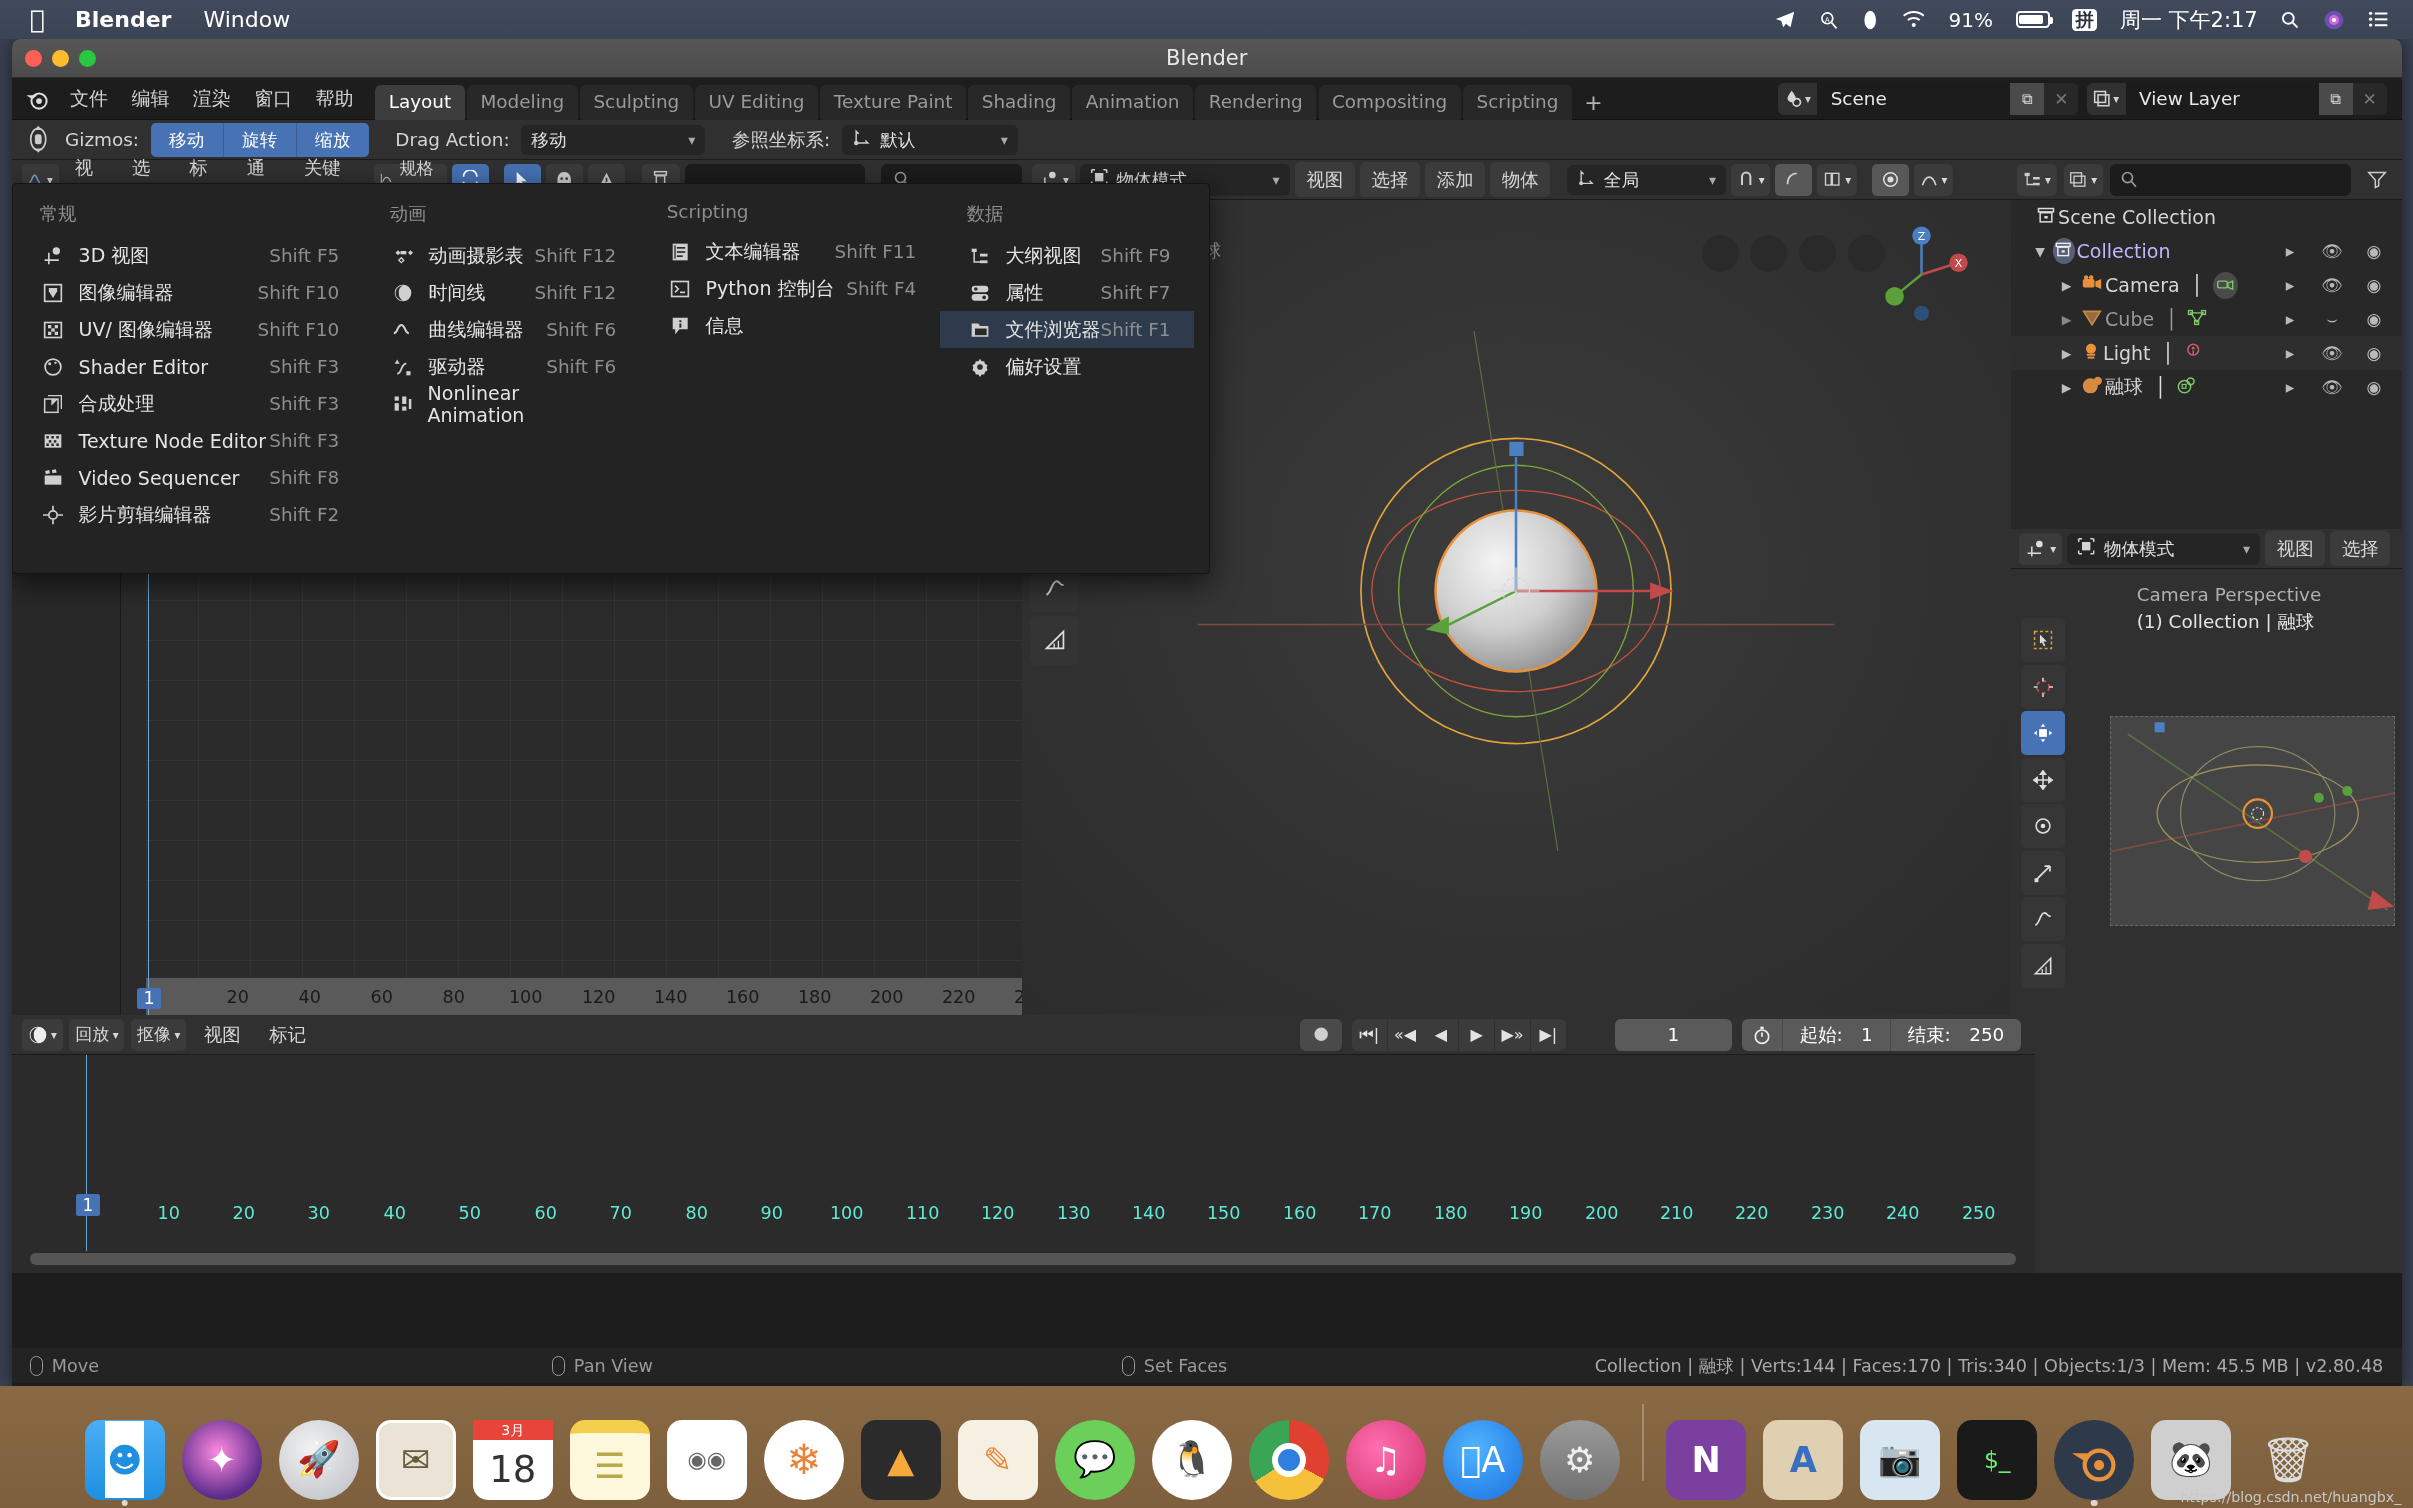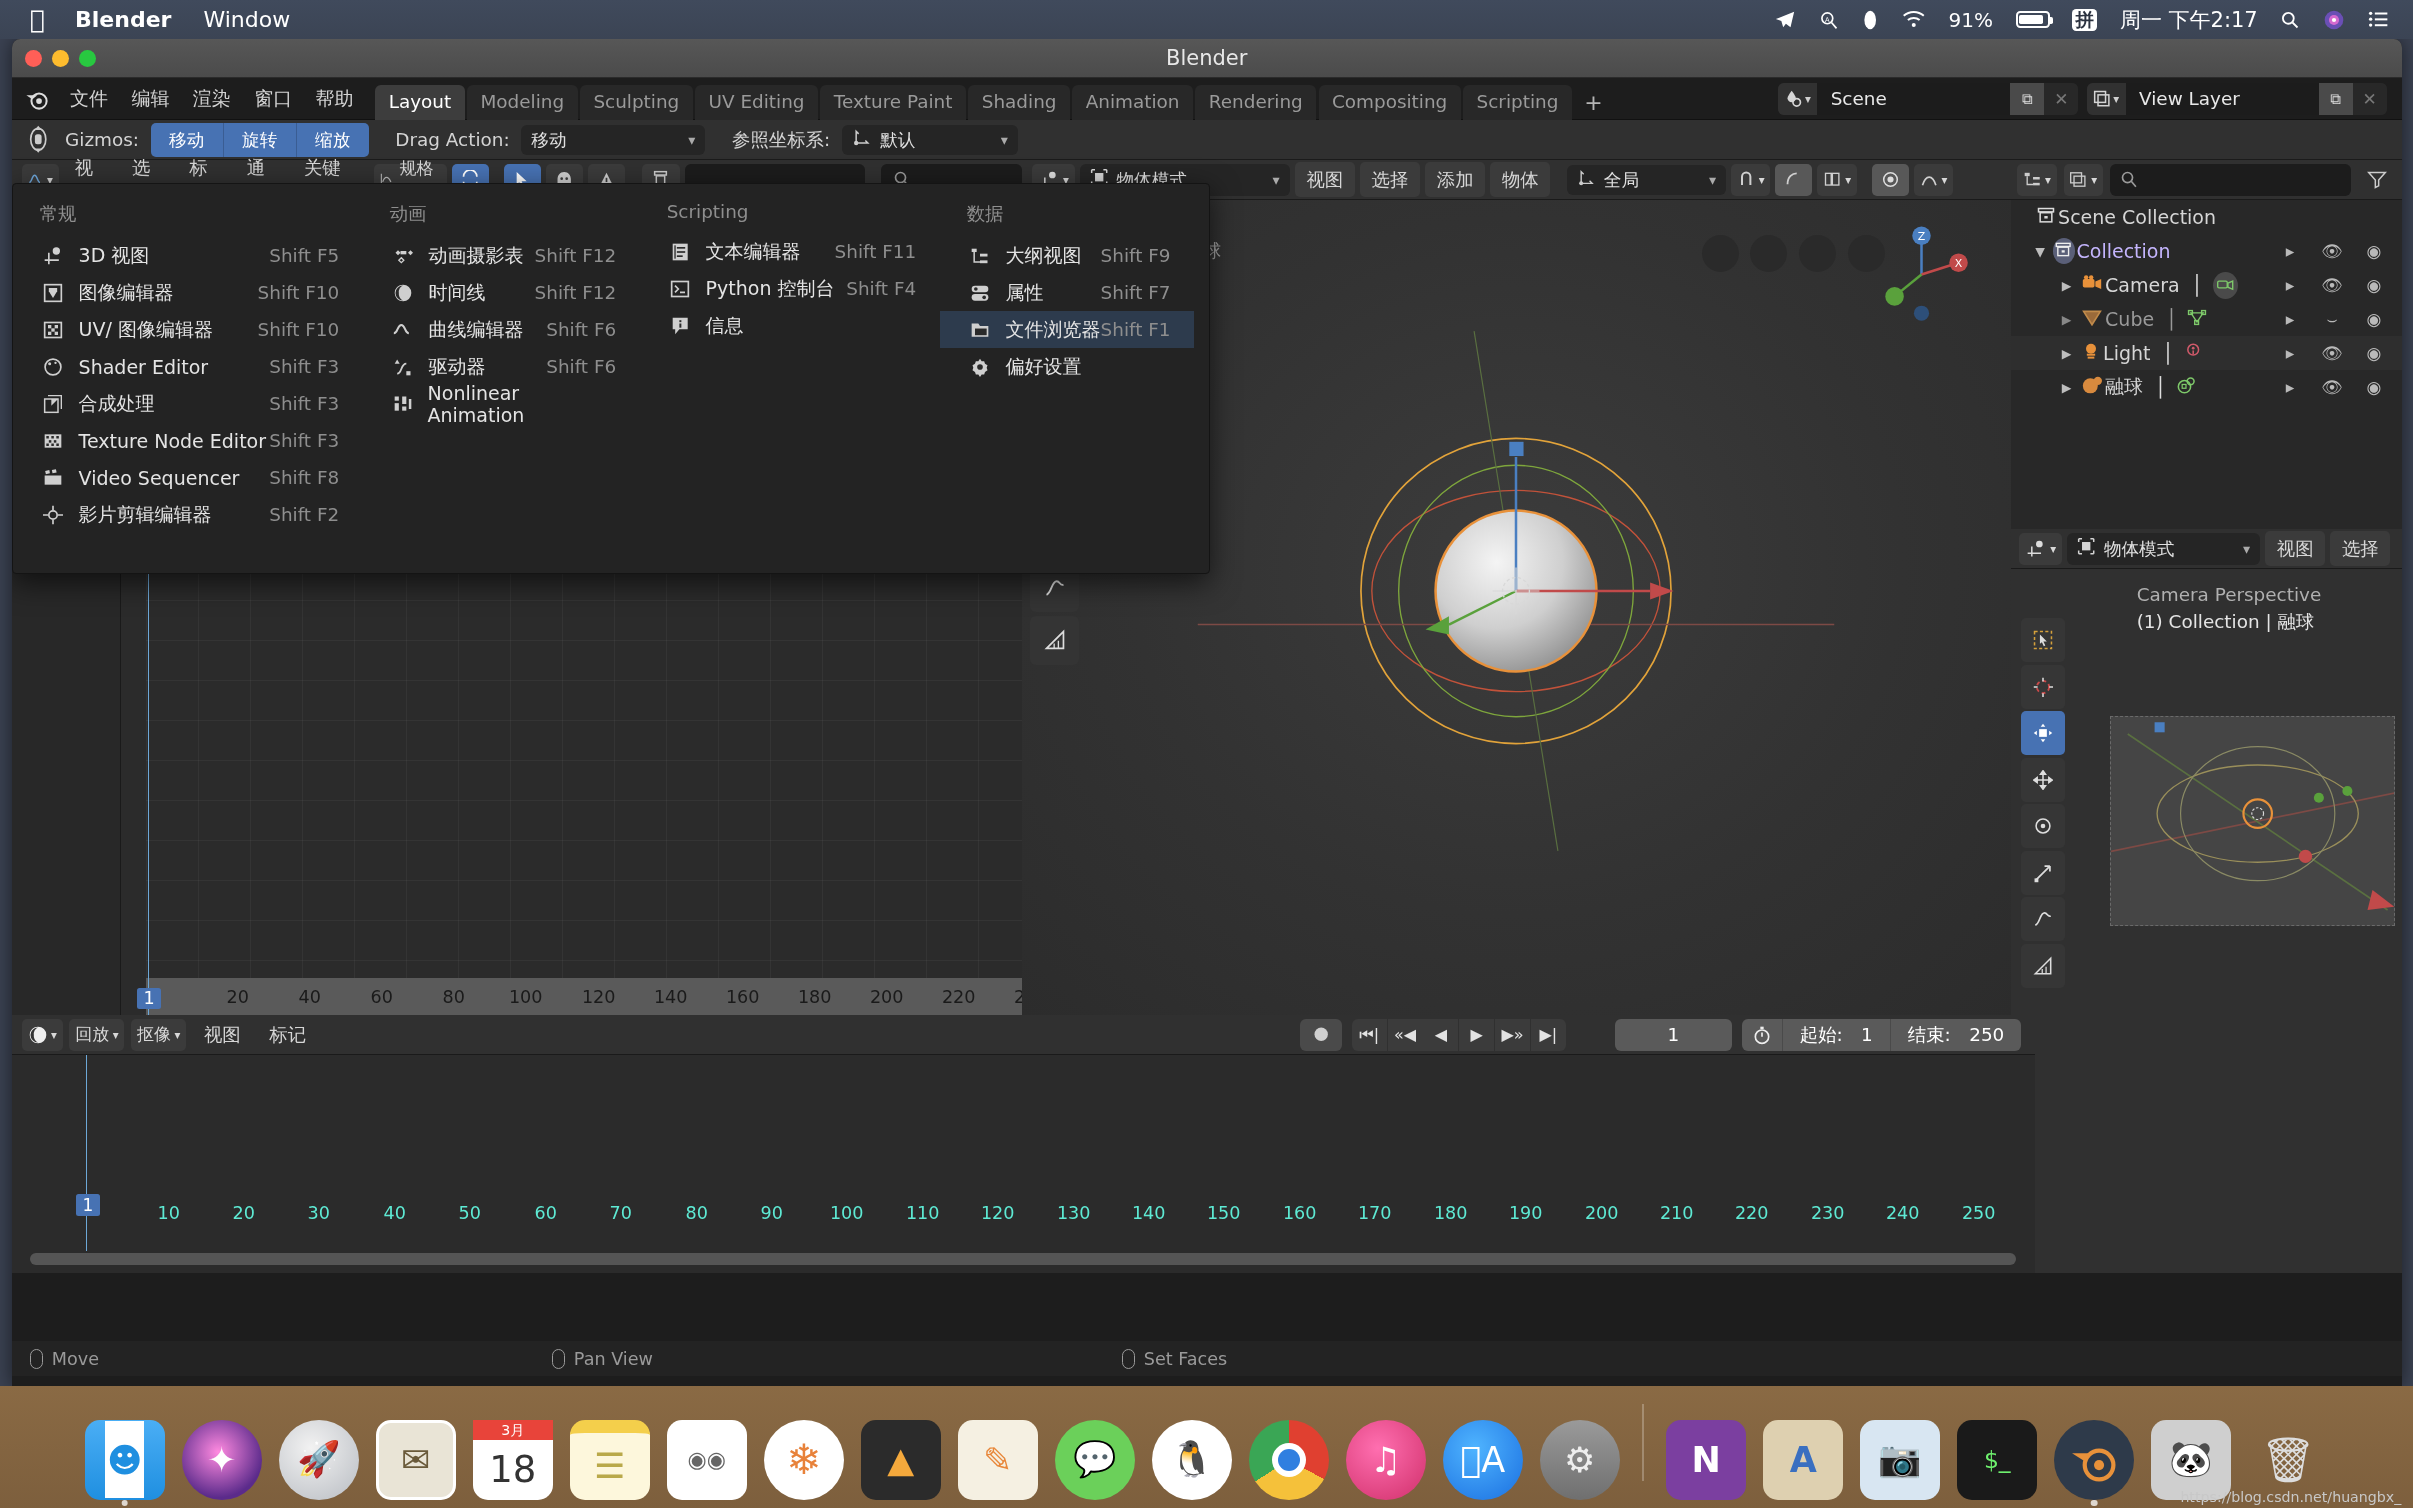--- a/index.html
+++ b/index.html
@@ -193,21 +193,21 @@
   .rangefield .cell{padding:0 17px;height:32px;display:flex;align-items:center;gap:18.4px;color:#fff;font-size:18.4px;border-left:0.8px solid #4a4a4a;}
   .tl-body{ position:absolute;left:0;right:0;top:40px;bottom:0;background:#2b2b2b;}
   .tl-ruler{ position:absolute;left:20px;right:0;bottom:35px;height:35px;background:transparent;color:#5eead4;font-size:17.6px;}
   .tl-ruler .tick{position:absolute;transform:translateX(-50%);}
   .tl-playhead{position:absolute;left:74px;top:0;bottom:22px;width:1.7px;background:#6da8d8;}
   .tl-playbadge{position:absolute;bottom:35px;left:-10px;background:#4772b3;color:#fff;font-size:17px;padding:0.8px 6.7px;border-radius:2.5px;}
   .tl-hscroll{position:absolute;left:18.4px;right:18.4px;bottom:8.4px;height:11.7px;background:#555;border-radius:5.9px;}
 
   
   .statusbar{
-    position:absolute; left:0; bottom:11px; width:100%; height:35px; background:#232323;
+    position:absolute; left:0; bottom:4px; width:100%; height:35px; background:#232323;
     display:flex; align-items:center; color:#9a9a9a; font-size:17.6px; padding:0 18.4px;
   }
   .sb-item{ display:flex; align-items:center; gap:8.4px; margin-right:84px;}
   .mouse-ico{ width:13.4px;height:20px;border:1.7px solid #9a9a9a;border-radius:6.7px;display:inline-block;position:relative;}
   .sb-right{ margin-left:auto; color:#aaaaaa; }
 
   
   .et-menu {
     position:absolute; left:11.7px; top:220px; width:1198px; height:391px;
     background:#232323; border:0.8px solid #141414; border-radius:4.2px;
@@ -1032,20 +1032,21 @@
         <span>Move</span>
       </div>
       <div class="sb-item" style="margin-left:369px;">
         <span class="mouse-ico"></span>
         <span>Pan View</span>
       </div>
       <div class="sb-item" style="margin-left:385px;">
         <span class="mouse-ico"></span>
         <span>Set Faces</span>
       </div>
+      <div class="sb-right">Collection | 融球 | Verts:144 | Faces:170 | Tris:340 | Objects:1/3 | Mem: 45.5 MB | v2.80.48</div>
     </div>
 
     <div class="et-menu" style="left:0;top:144px;width:1198px;">
       <div class="et-cols">
 
         <div class="et-col c1">
           <div class="et-group">常规</div>
           <div class="et-item">
             <span class="eico">
                 <svg width="22" height="20" viewBox="0 0 26 24">

